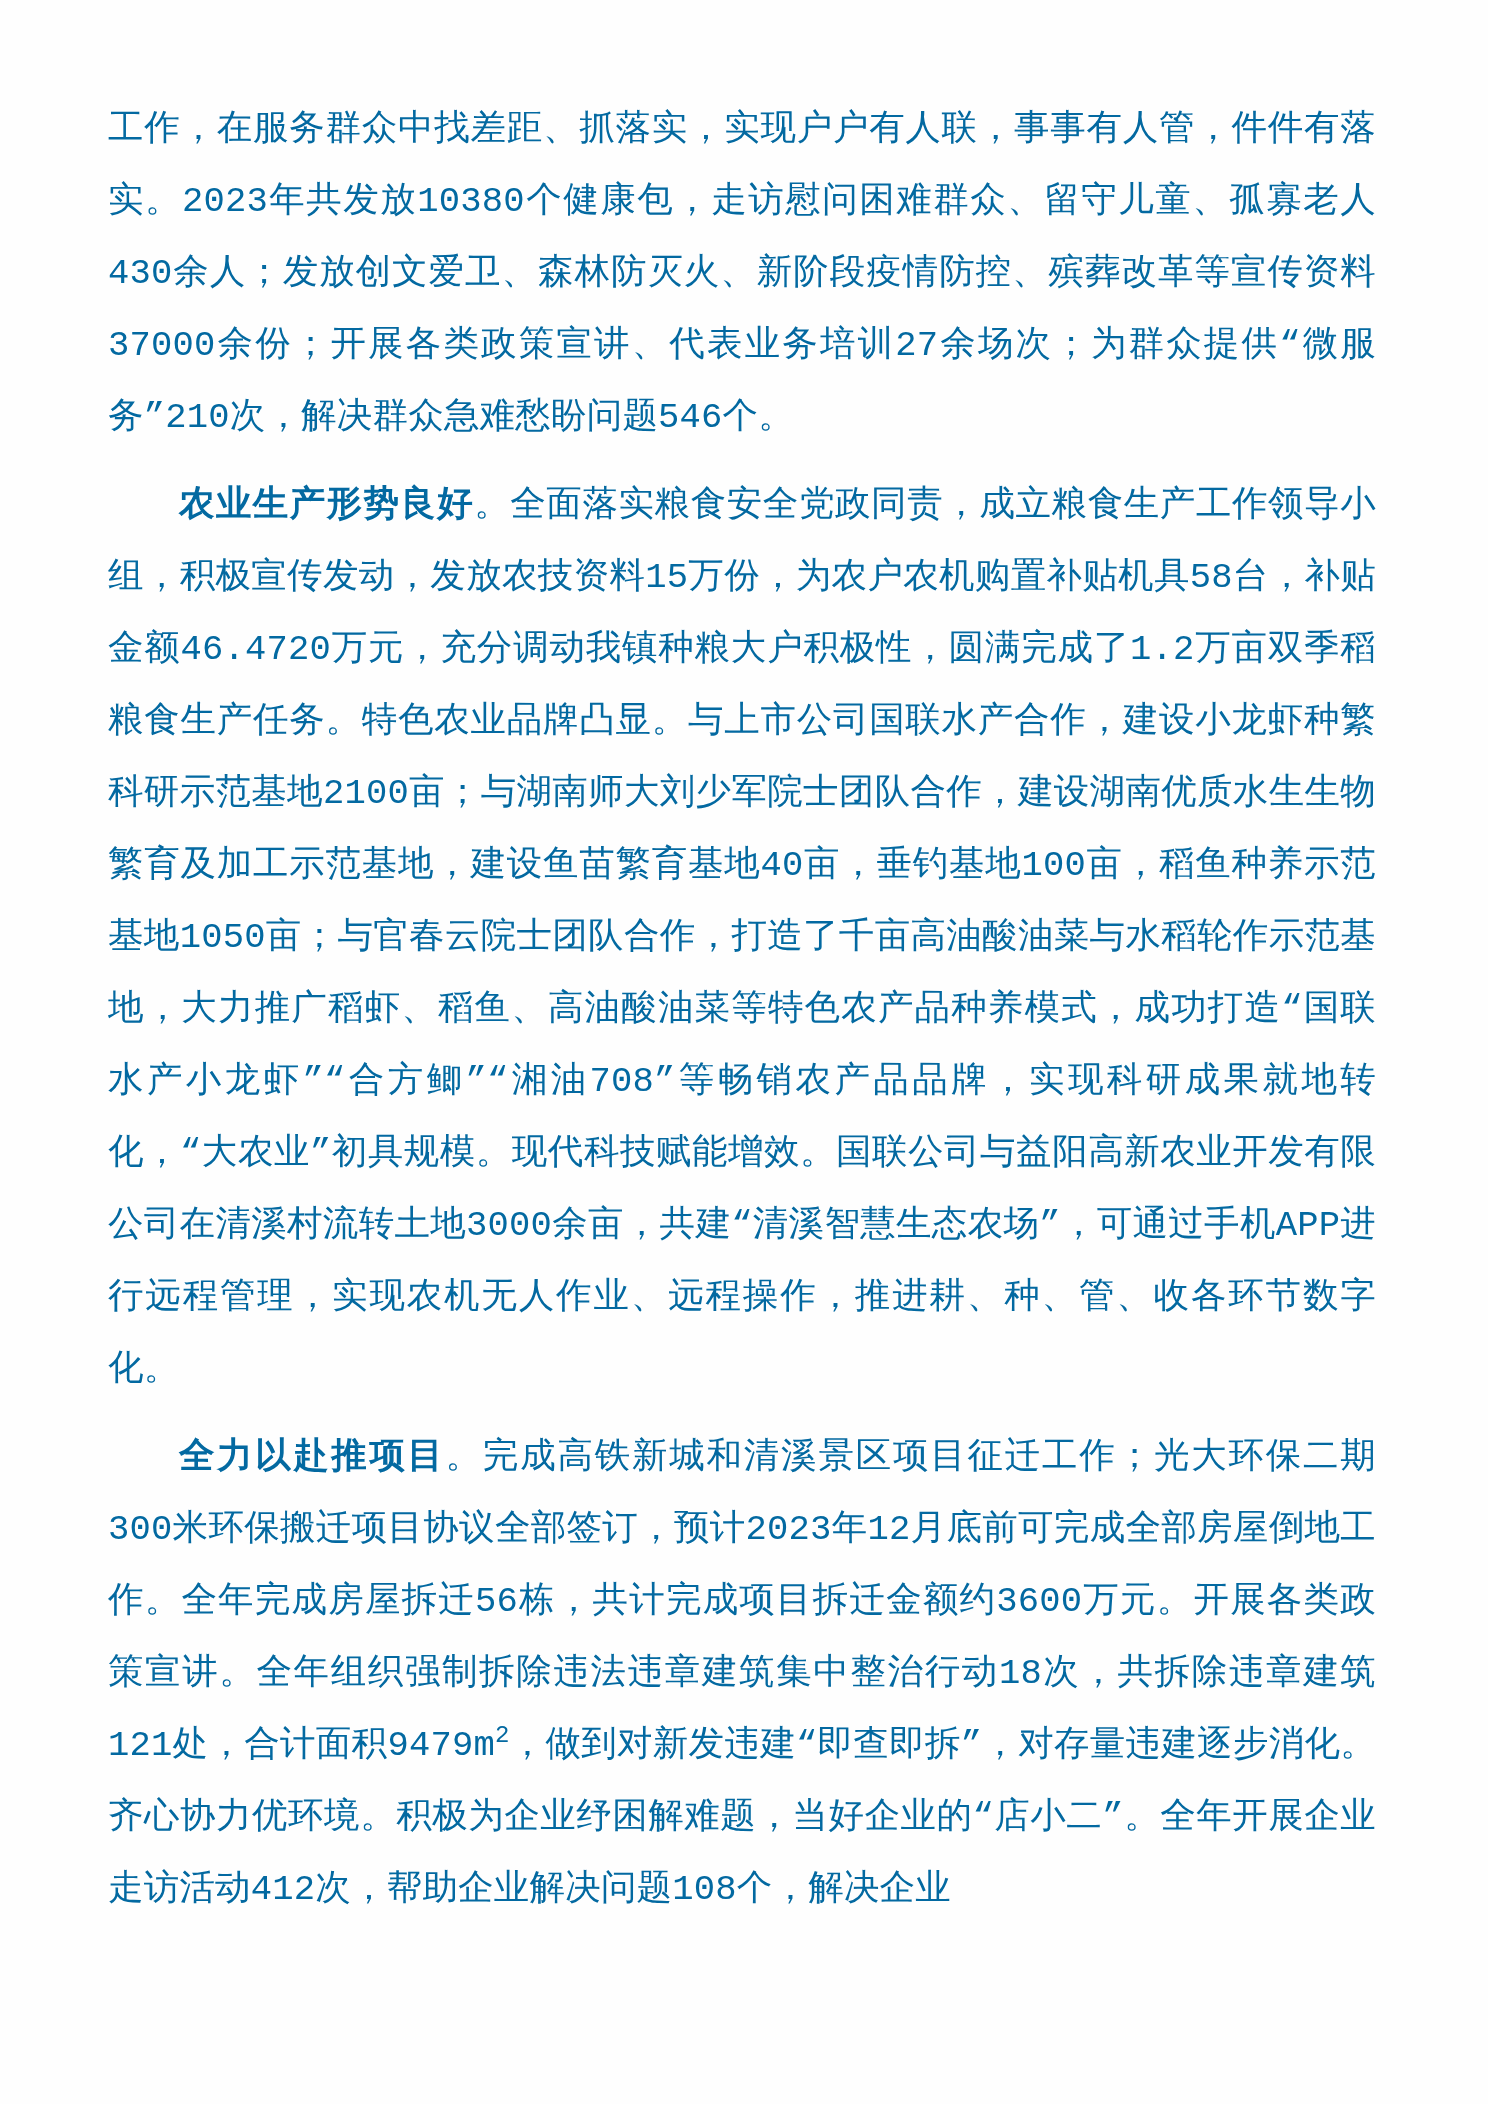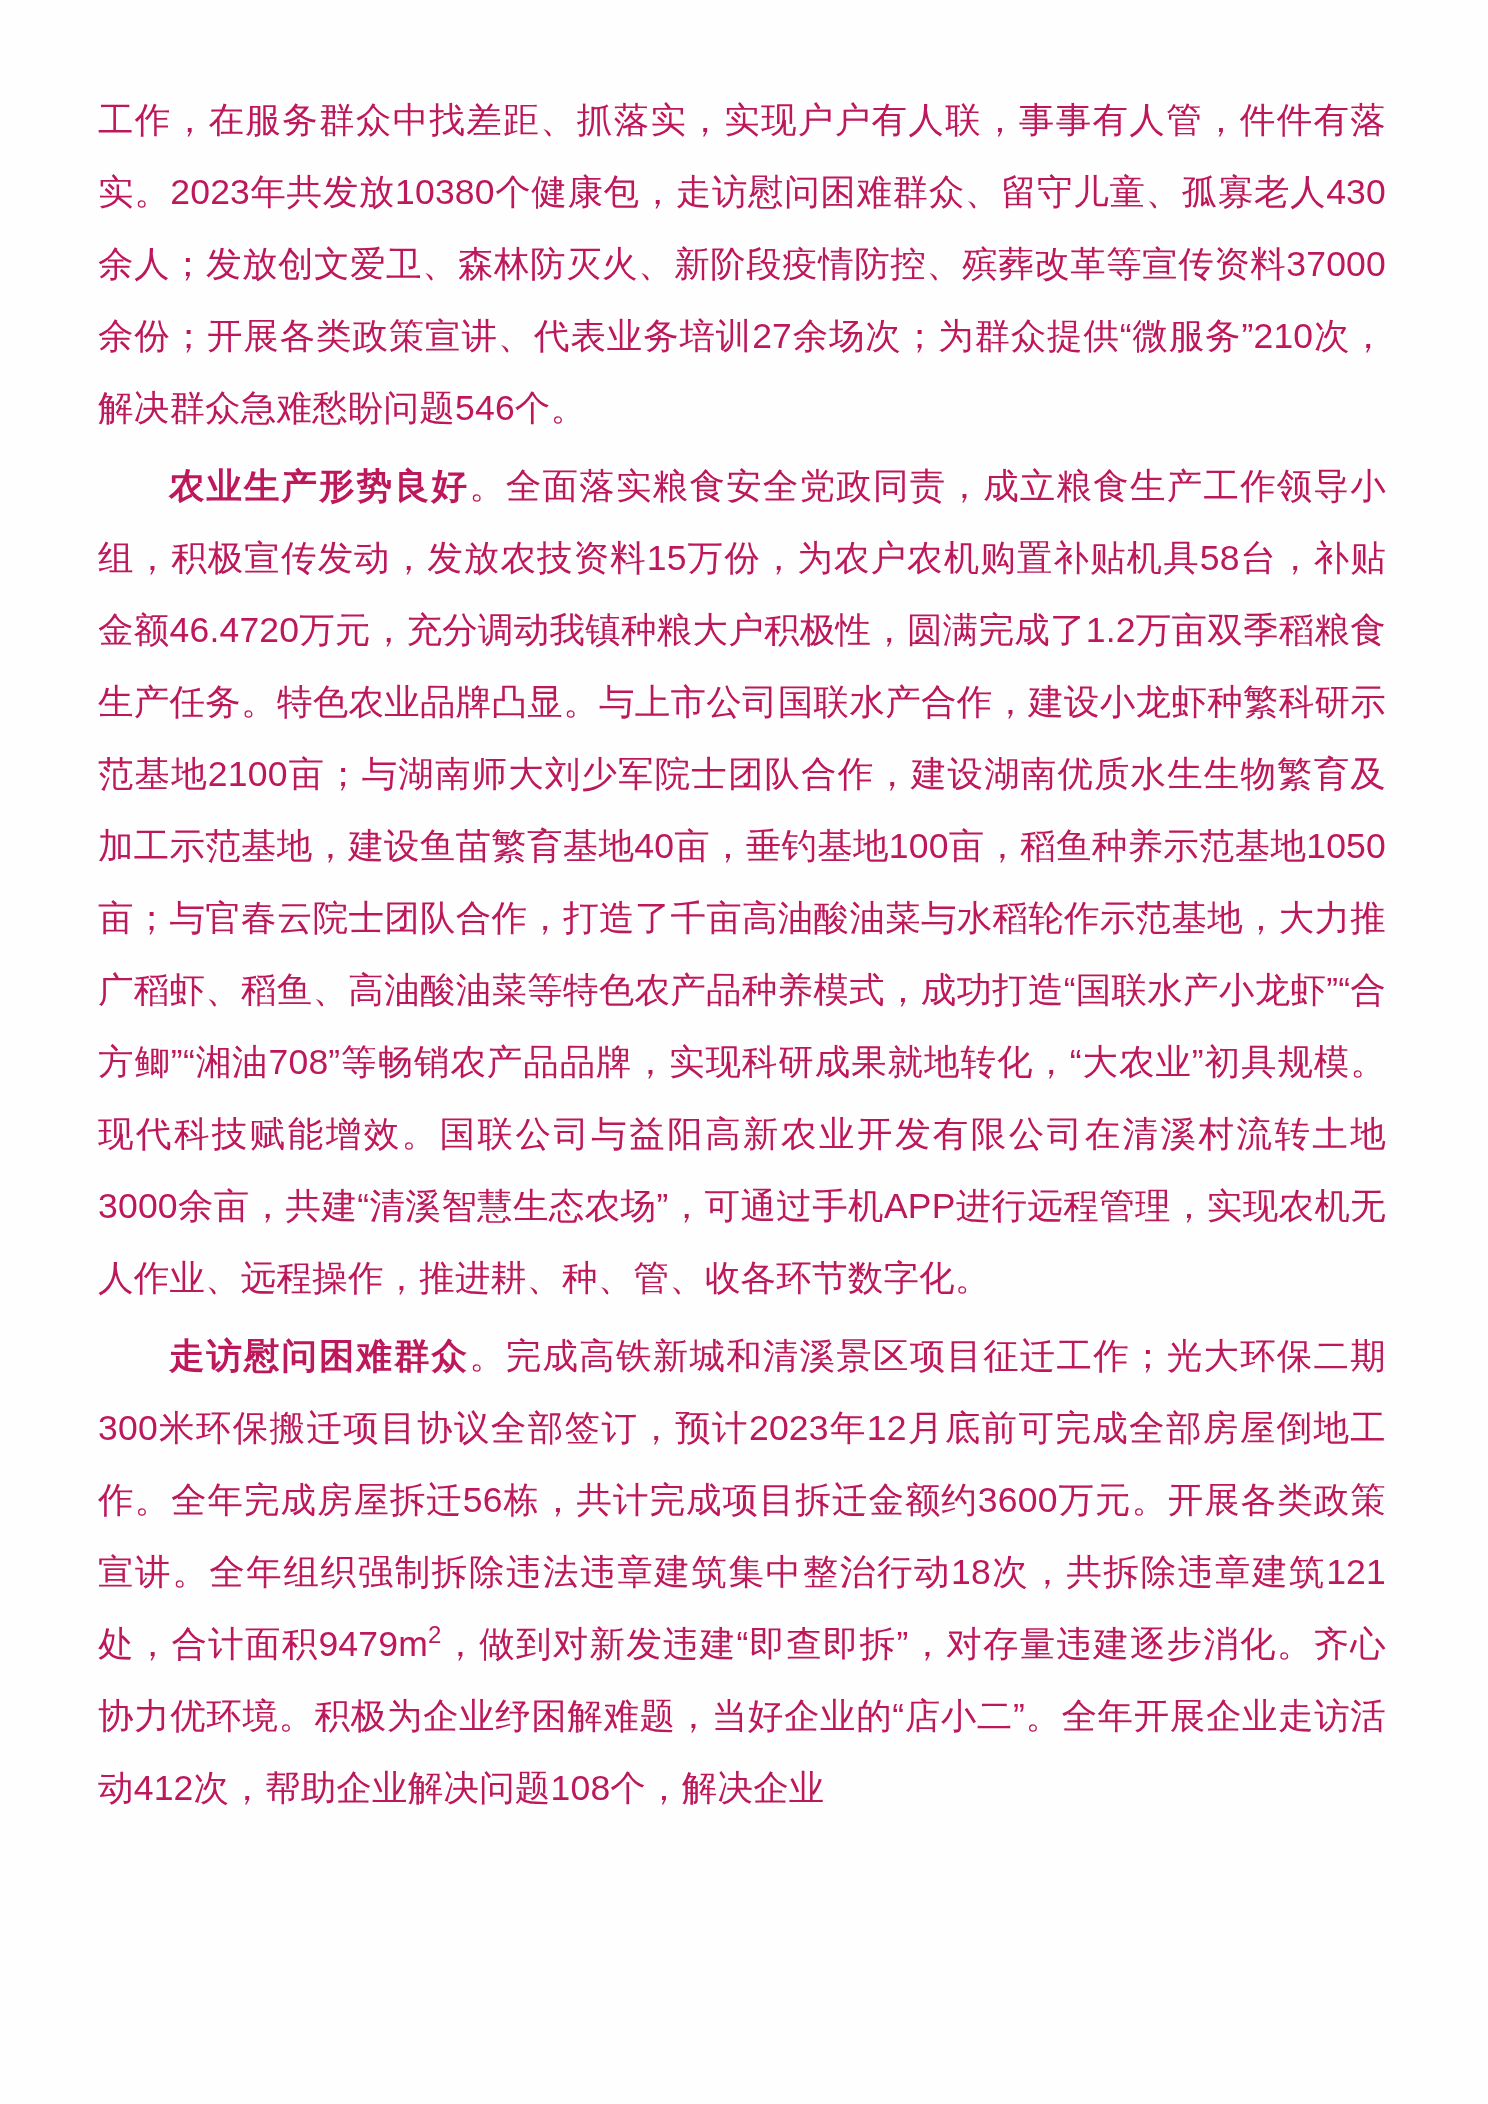--- a/index.html
+++ b/index.html
@@ -21,29 +21,29 @@
     background: #fefefe;
     overflow: hidden;
   }
   .content {
     position: absolute;
     left: 92px;
     top: 78px;
     width: 1300px;
   }
   p {
-    margin: 6px;
+    margin: 16px;
     font-size: 35.5px;
     line-height: 72px;
     text-align: justify;
     text-justify: inter-ideograph;
     letter-spacing: 0.2px;
-    font-family: Liberation Sans, sans-serif;
+    font-family: Liberation Mono, monospace;
     font-weight: 400;
-    color: #be185d;
+    color: #0369a1;
   }
   p.indent {
     text-indent: 71px;
   }
   .lead {
     font-weight: bold;
     letter-spacing: 1px;
   }
   .sup {
     font-size: 24px;
@@ -57,17 +57,17 @@
 <div class="page">
   <div class="content">
 
     <p>工作，在服务群众中找差距、抓落实，实现户户有人联，事事有人管，件件有落实。2023年共发放10380个健康包，走访慰问困难群众、留守儿童、孤寡老人430余人；发放创文爱卫、森林防灭火、新阶段疫情防控、殡葬改革等宣传资料37000余份；开展各类政策宣讲、代表业务培训27余场次；为群众提供“微服务”210次，解决群众急难愁盼问题546个。</p>
 
     <p class="indent">
       <span class="lead">农业生产形势良好</span><span>。全面落实粮食安全党政同责，成立粮食生产工作领导小组，积极宣传发动，发放农技资料15万份，为农户农机购置补贴机具58台，补贴金额46.4720万元，充分调动我镇种粮大户积极性，圆满完成了1.2万亩双季稻粮食生产任务。特色农业品牌凸显。与上市公司国联水产合作，建设小龙虾种繁科研示范基地2100亩；与湖南师大刘少军院士团队合作，建设湖南优质水生生物繁育及加工示范基地，建设鱼苗繁育基地40亩，垂钓基地100亩，稻鱼种养示范基地1050亩；与官春云院士团队合作，打造了千亩高油酸油菜与水稻轮作示范基地，大力推广稻虾、稻鱼、高油酸油菜等特色农产品种养模式，成功打造“国联水产小龙虾”“合方鲫”“湘油708”等畅销农产品品牌，实现科研成果就地转化，“大农业”初具规模。现代科技赋能增效。国联公司与益阳高新农业开发有限公司在清溪村流转土地3000余亩，共建“清溪智慧生态农场”，可通过手机APP进行远程管理，实现农机无人作业、远程操作，推进耕、种、管、收各环节数字化。</span>
     </p>
 
     <p class="indent">
-      <span class="lead">走访慰问困难群众</span><span>。完成高铁新城和清溪景区项目征迁工作；光大环保二期300米环保搬迁项目协议全部签订，预计2023年12月底前可完成全部房屋倒地工作。全年完成房屋拆迁56栋，共计完成项目拆迁金额约3600万元。开展各类政策宣讲。全年组织强制拆除违法违章建筑集中整治行动18次，共拆除违章建筑121处，合计面积9479m</span><span class="sup">2</span><span>，做到对新发违建“即查即拆”，对存量违建逐步消化。齐心协力优环境。积极为企业纾困解难题，当好企业的“店小二”。全年开展企业走访活动412次，帮助企业解决问题108个，解决企业</span>
+      <span class="lead">全力以赴推项目</span><span>。完成高铁新城和清溪景区项目征迁工作；光大环保二期300米环保搬迁项目协议全部签订，预计2023年12月底前可完成全部房屋倒地工作。全年完成房屋拆迁56栋，共计完成项目拆迁金额约3600万元。开展各类政策宣讲。全年组织强制拆除违法违章建筑集中整治行动18次，共拆除违章建筑121处，合计面积9479m</span><span class="sup">2</span><span>，做到对新发违建“即查即拆”，对存量违建逐步消化。齐心协力优环境。积极为企业纾困解难题，当好企业的“店小二”。全年开展企业走访活动412次，帮助企业解决问题108个，解决企业</span>
     </p>
 
   </div>
 </div>
 
 </body></html>

